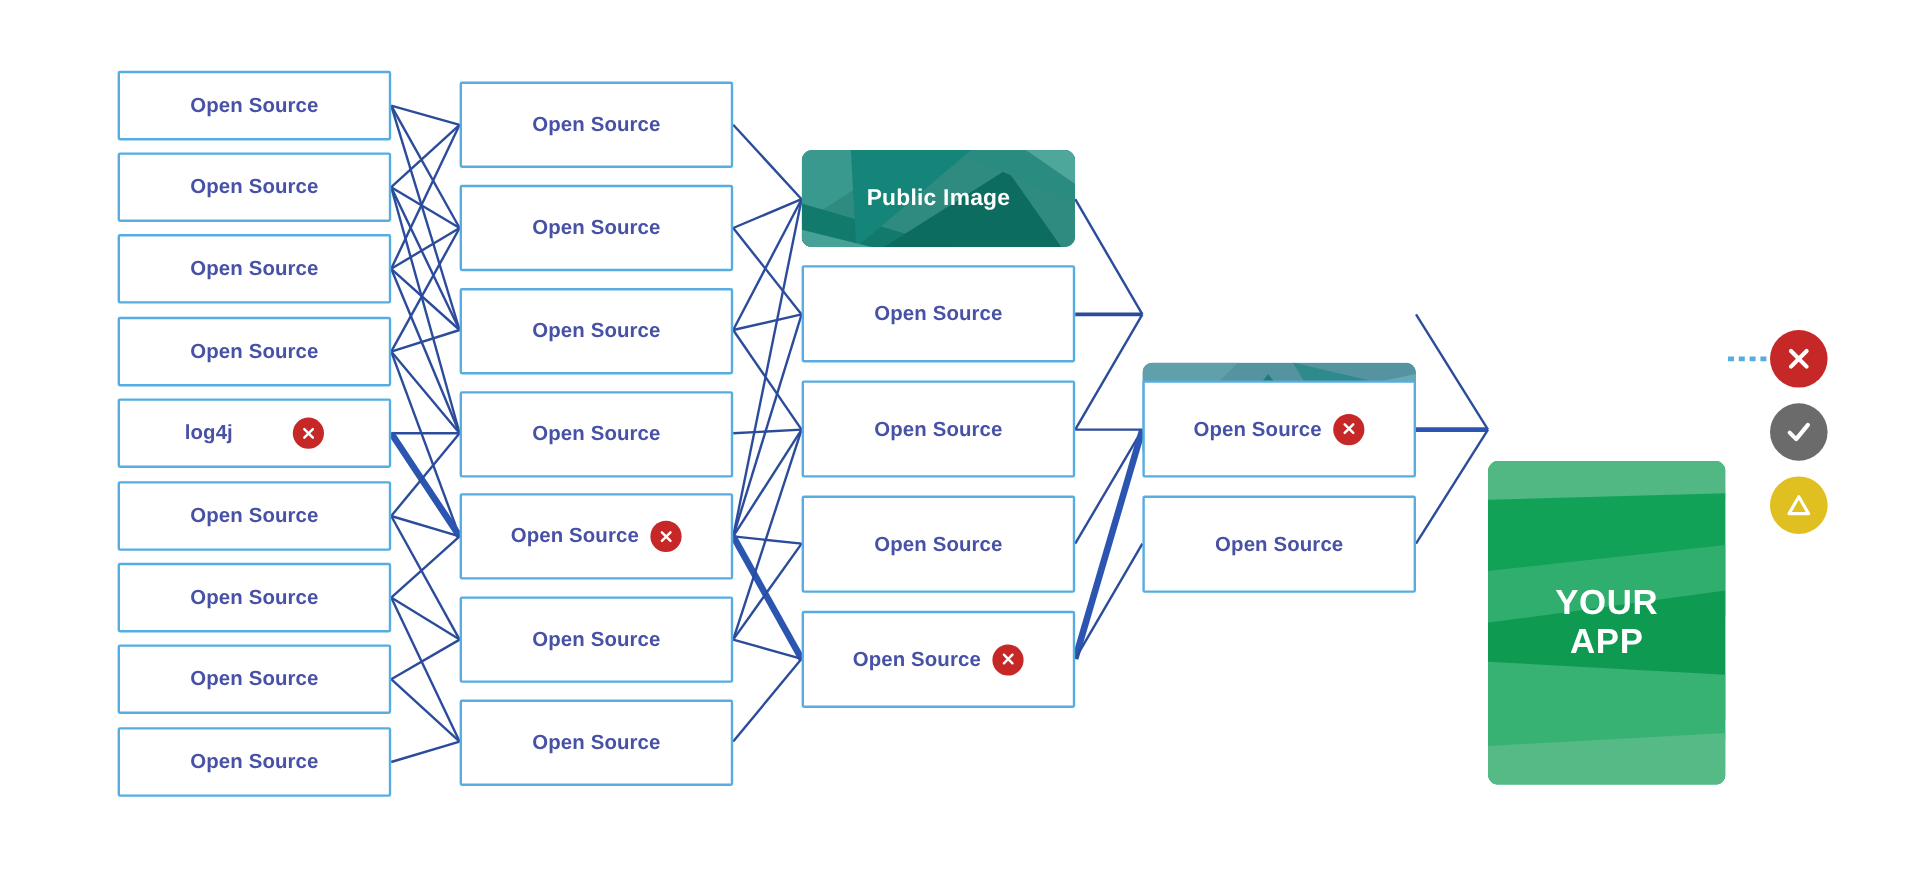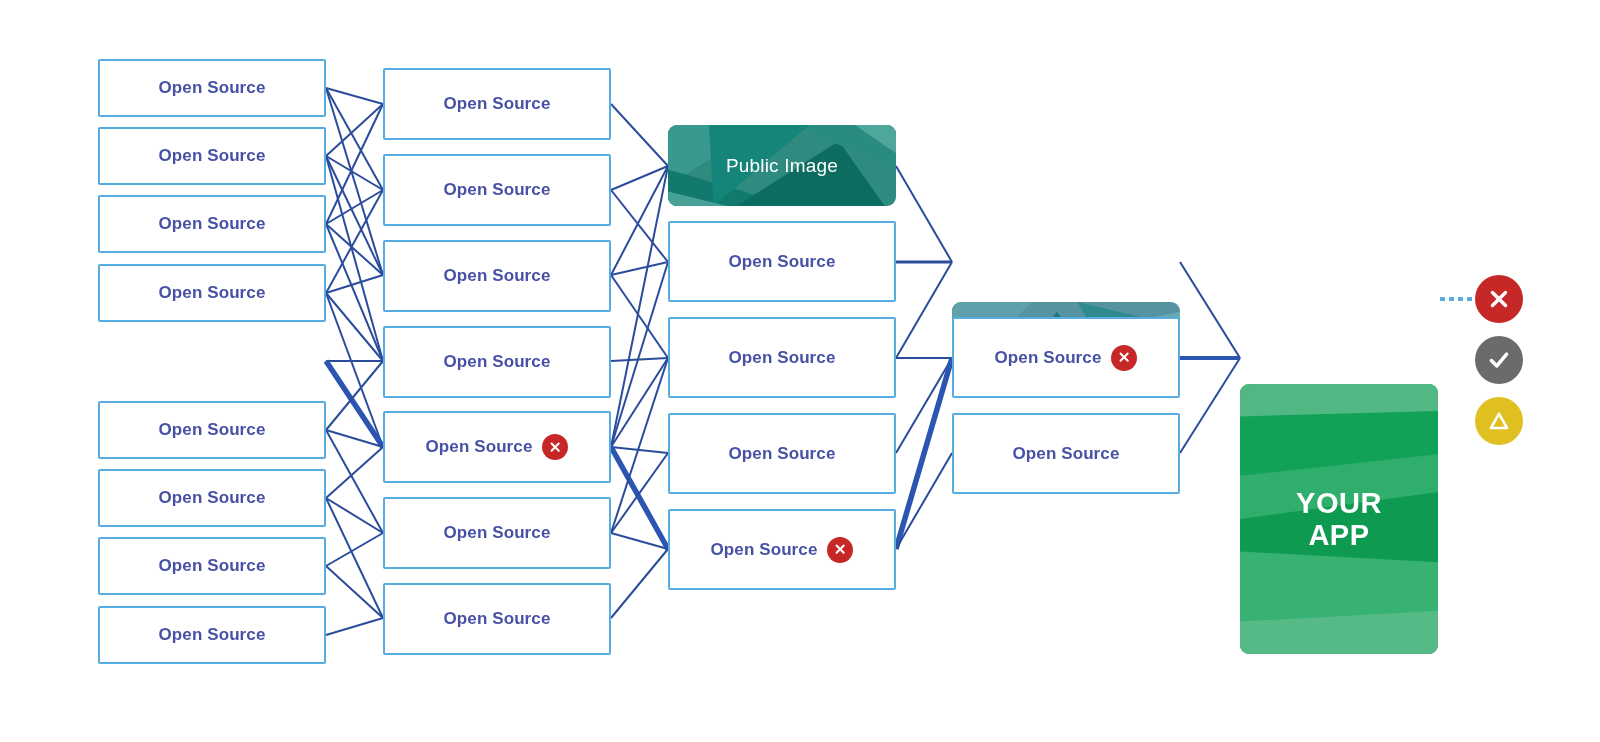--- a/index.html
+++ b/index.html
@@ -64,21 +64,21 @@
     overflow: hidden;
     position: relative;
   }
   .node-image .facets {
     position: absolute;
     left: 0; top: 0; width: 100%; height: 100%;
   }
   .node-image .node-label {
     position: relative;
     color: #ffffff;
-    font-weight: normal;
+    font-weight: bold;
     font-size: 19px;
     letter-spacing: 0.2px;
     text-align: center;
     white-space: nowrap;
   }
   #node-app .node-label {
     font-size: 29px;
     line-height: 1.12;
     font-weight: bold;
     letter-spacing: 0.5px;
@@ -166,20 +166,28 @@
       </div>
       <div class="node node-os" style="left: 98px; top: 127px; width: 228px; height: 58px;">
         <span class="node-label">Open Source</span>
       </div>
       <div class="node node-os" style="left: 98px; top: 195px; width: 228px; height: 58px;">
         <span class="node-label">Open Source</span>
       </div>
       <div class="node node-os" style="left: 98px; top: 264px; width: 228px; height: 58px;">
         <span class="node-label">Open Source</span>
       </div>
+      <div class="node node-os has-badge" style="left: 98px; top: 332px; width: 228px; height: 58px; justify-content: center;">
+        <span class="node-label" style="margin-right: 50px;">log4j</span>
+        <span class="badge" style="width: 26px; height: 26px;">
+          <svg width="14.3" height="14.3" viewBox="0 0 24 24">
+            <path d="M6 6 L18 18 M18 6 L6 18" stroke="#ffffff" stroke-width="3.4" stroke-linecap="round" fill="none"></path>
+          </svg>
+        </span>
+      </div>
       <div class="node node-os" style="left: 98px; top: 401px; width: 228px; height: 58px;">
         <span class="node-label">Open Source</span>
       </div>
       <div class="node node-os" style="left: 98px; top: 469px; width: 228px; height: 58px;">
         <span class="node-label">Open Source</span>
       </div>
       <div class="node node-os" style="left: 98px; top: 537px; width: 228px; height: 58px;">
         <span class="node-label">Open Source</span>
       </div>
       <div class="node node-os" style="left: 98px; top: 606px; width: 228px; height: 58px;">

